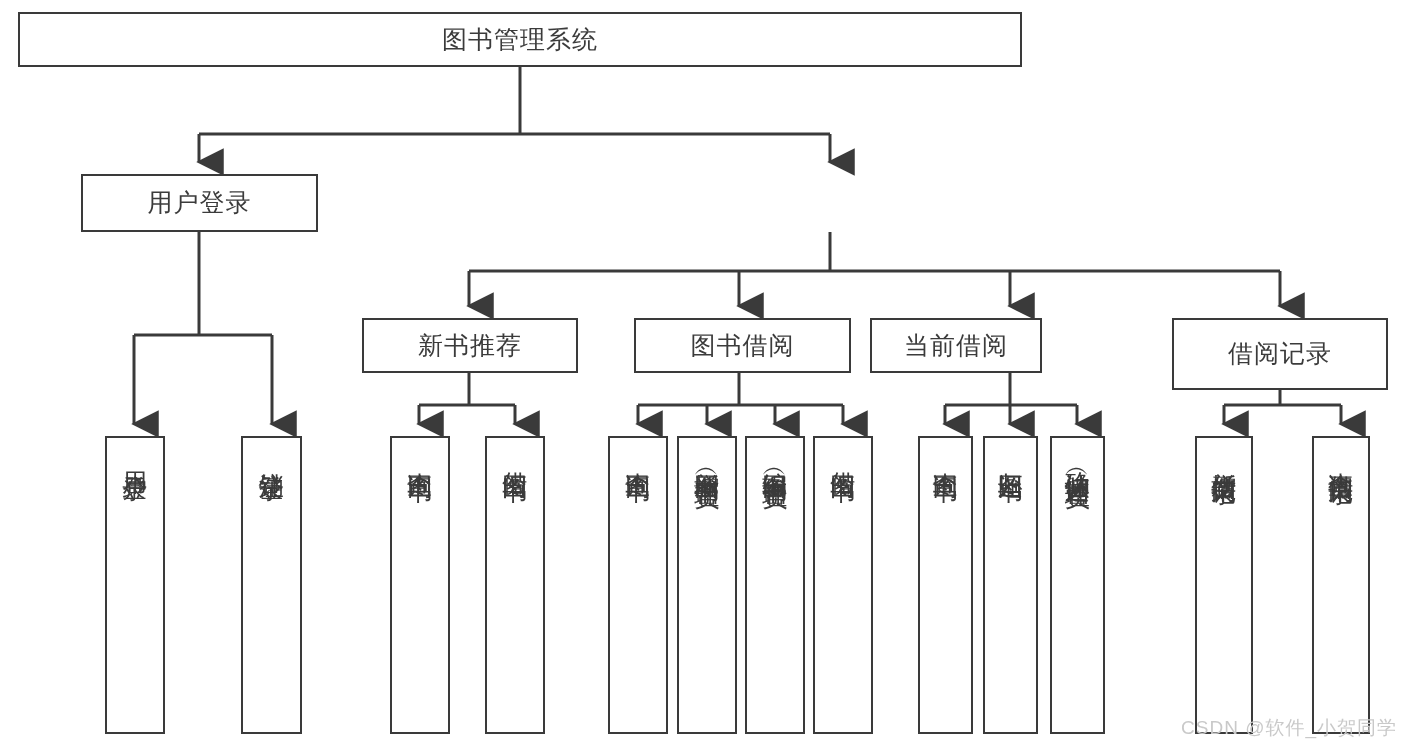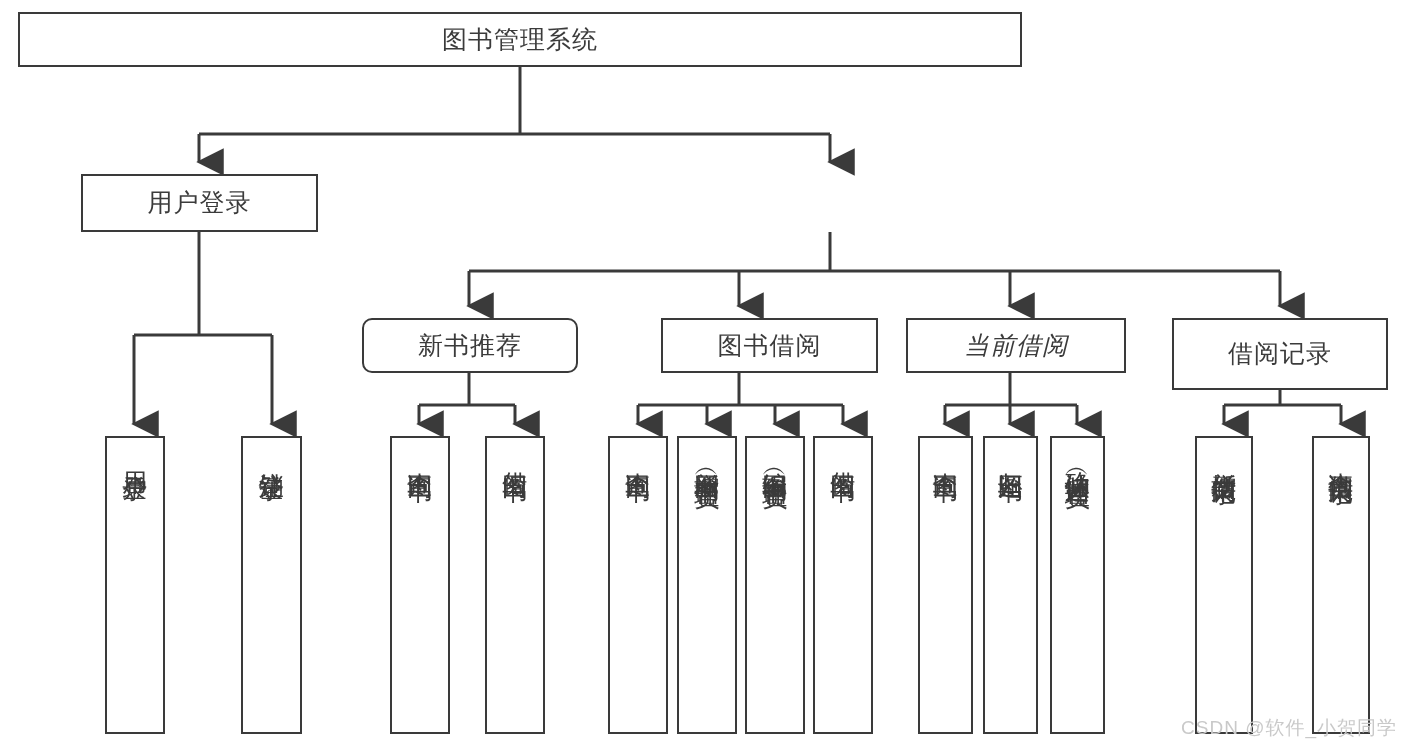--- a/index.html
+++ b/index.html
@@ -116,23 +116,23 @@
       <path d="M 1224 405 L 1341 405"></path>
       <path d="M 1224 405 L 1224 424" marker-end="url(#arrow)"></path>
       <path d="M 1341 405 L 1341 424" marker-end="url(#arrow)"></path>
     </g>
   </svg>
 
   <div class="node horizontal" style="left:18px; top:12px; width:1004px; height:55px;">图书管理系统</div>
 
   <div class="node horizontal" style="left:81px; top:174px; width:237px; height:58px;">用户登录</div>
 
-  <div class="node horizontal" style="left:362px; top:318px; width:216px; height:55px;border-radius:10px;">新书推荐</div>
-  <div class="node horizontal" style="left:661px; top:318px; width:217px; height:55px;">图书借阅</div>
-  <div class="node horizontal" style="left:906px; top:318px; width:220px; height:55px;font-style:italic;">当前借阅</div>
+  <div class="node horizontal" style="left:362px; top:318px; width:216px; height:55px;">新书推荐</div>
+  <div class="node horizontal" style="left:634px; top:318px; width:217px; height:55px;">图书借阅</div>
+  <div class="node horizontal" style="left:870px; top:318px; width:172px; height:55px;">当前借阅</div>
   <div class="node horizontal" style="left:1172px; top:318px; width:216px; height:72px;">借阅记录</div>
 
   <div class="node vertical" style="left:105px; top:436px; width:60px; height:298px;">
     <span class="vlabel">用户登录</span>
   </div>
   <div class="node vertical" style="left:241px; top:436px; width:61px; height:298px;">
     <span class="vlabel">注销登录</span>
   </div>
   <div class="node vertical" style="left:390px; top:436px; width:60px; height:298px;">
     <span class="vlabel">查询图书</span>

